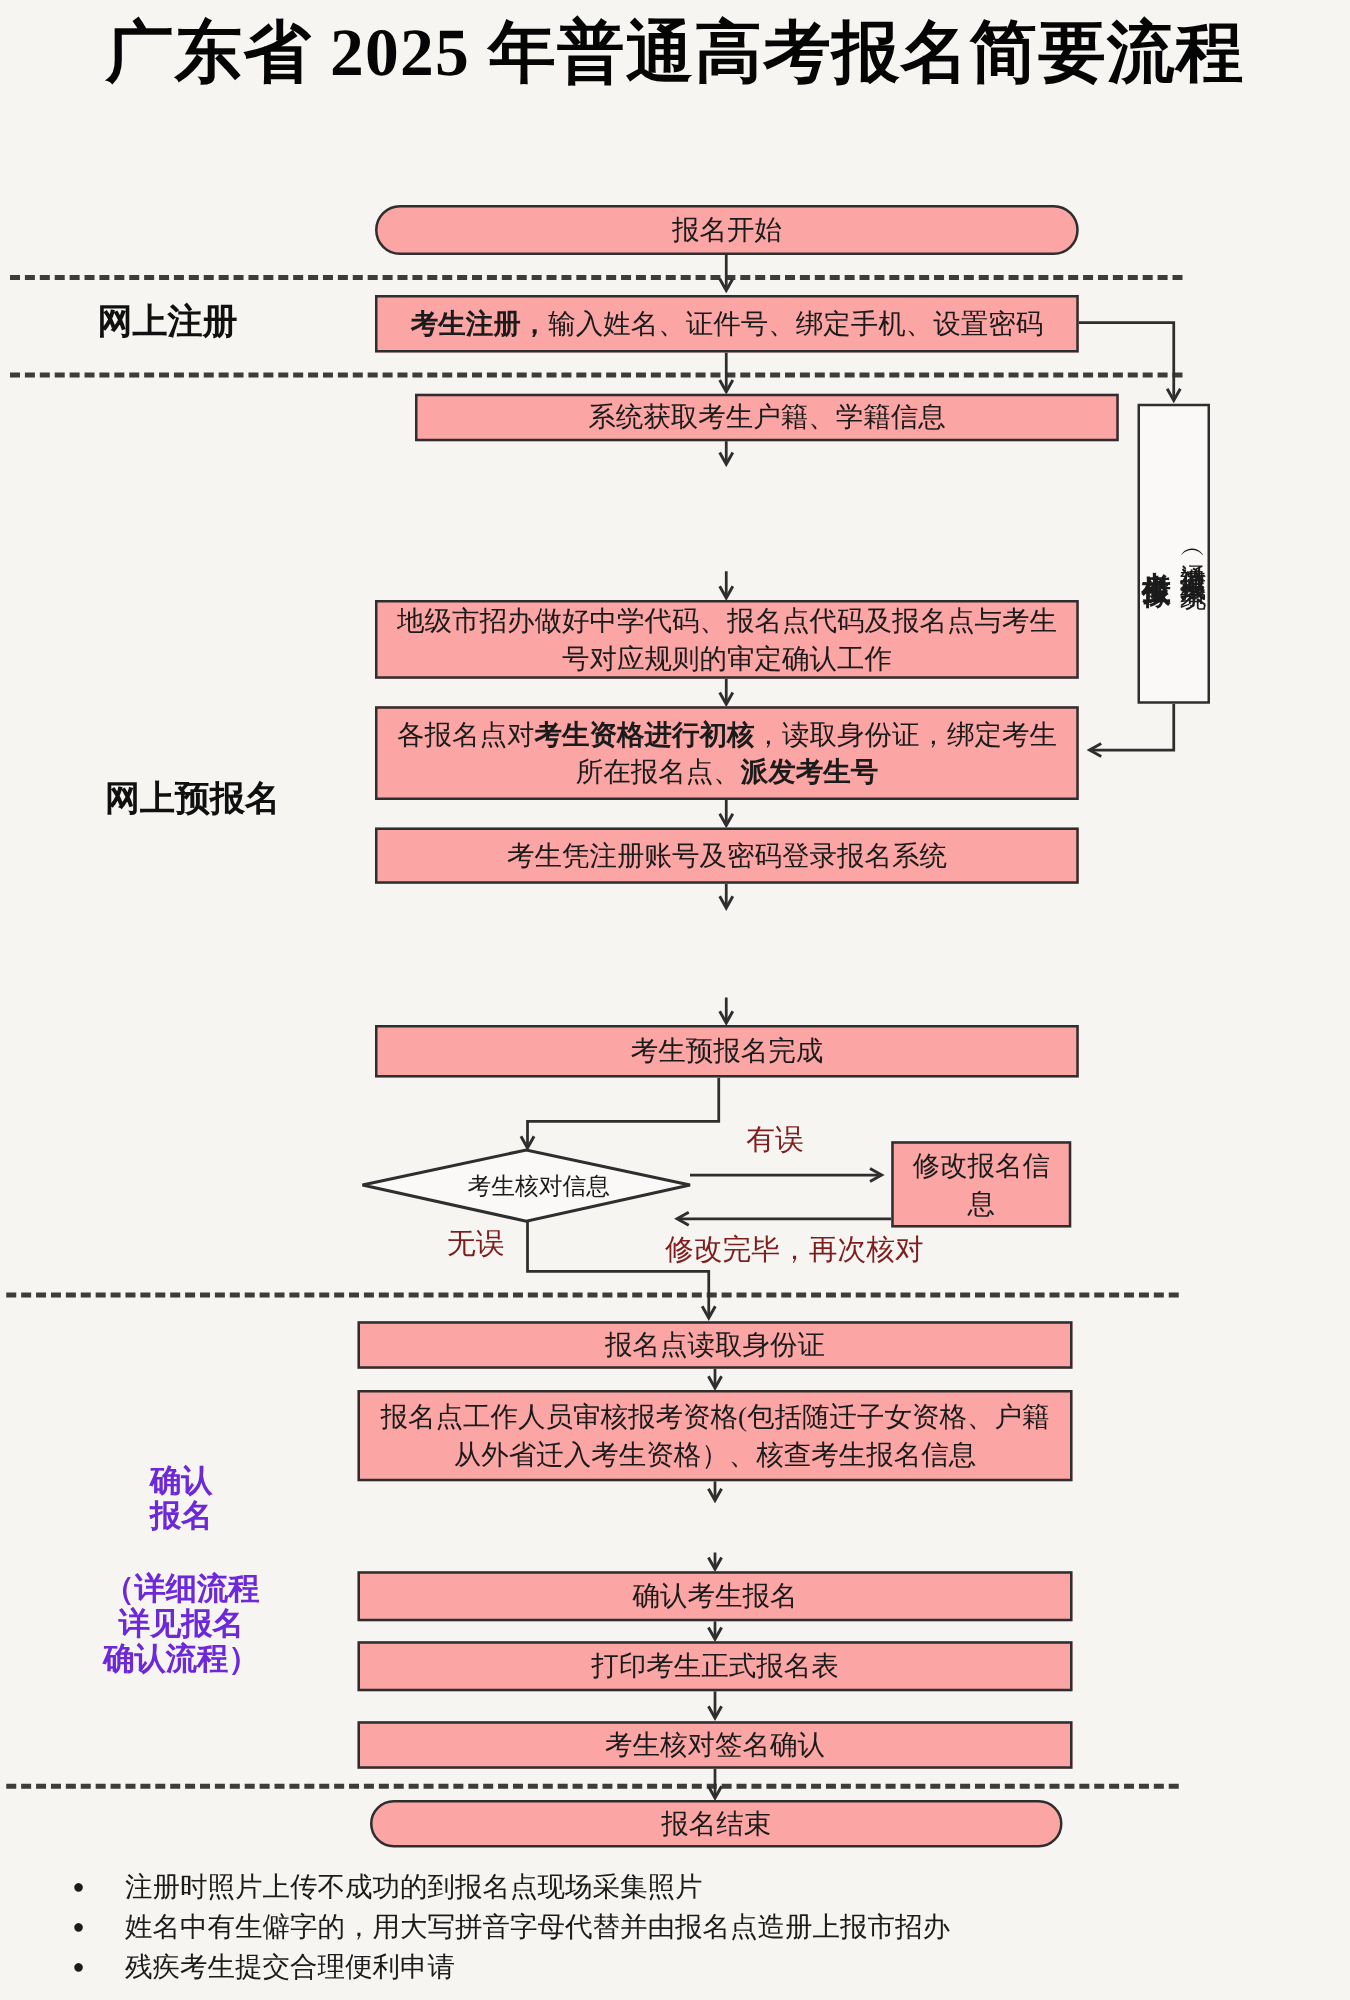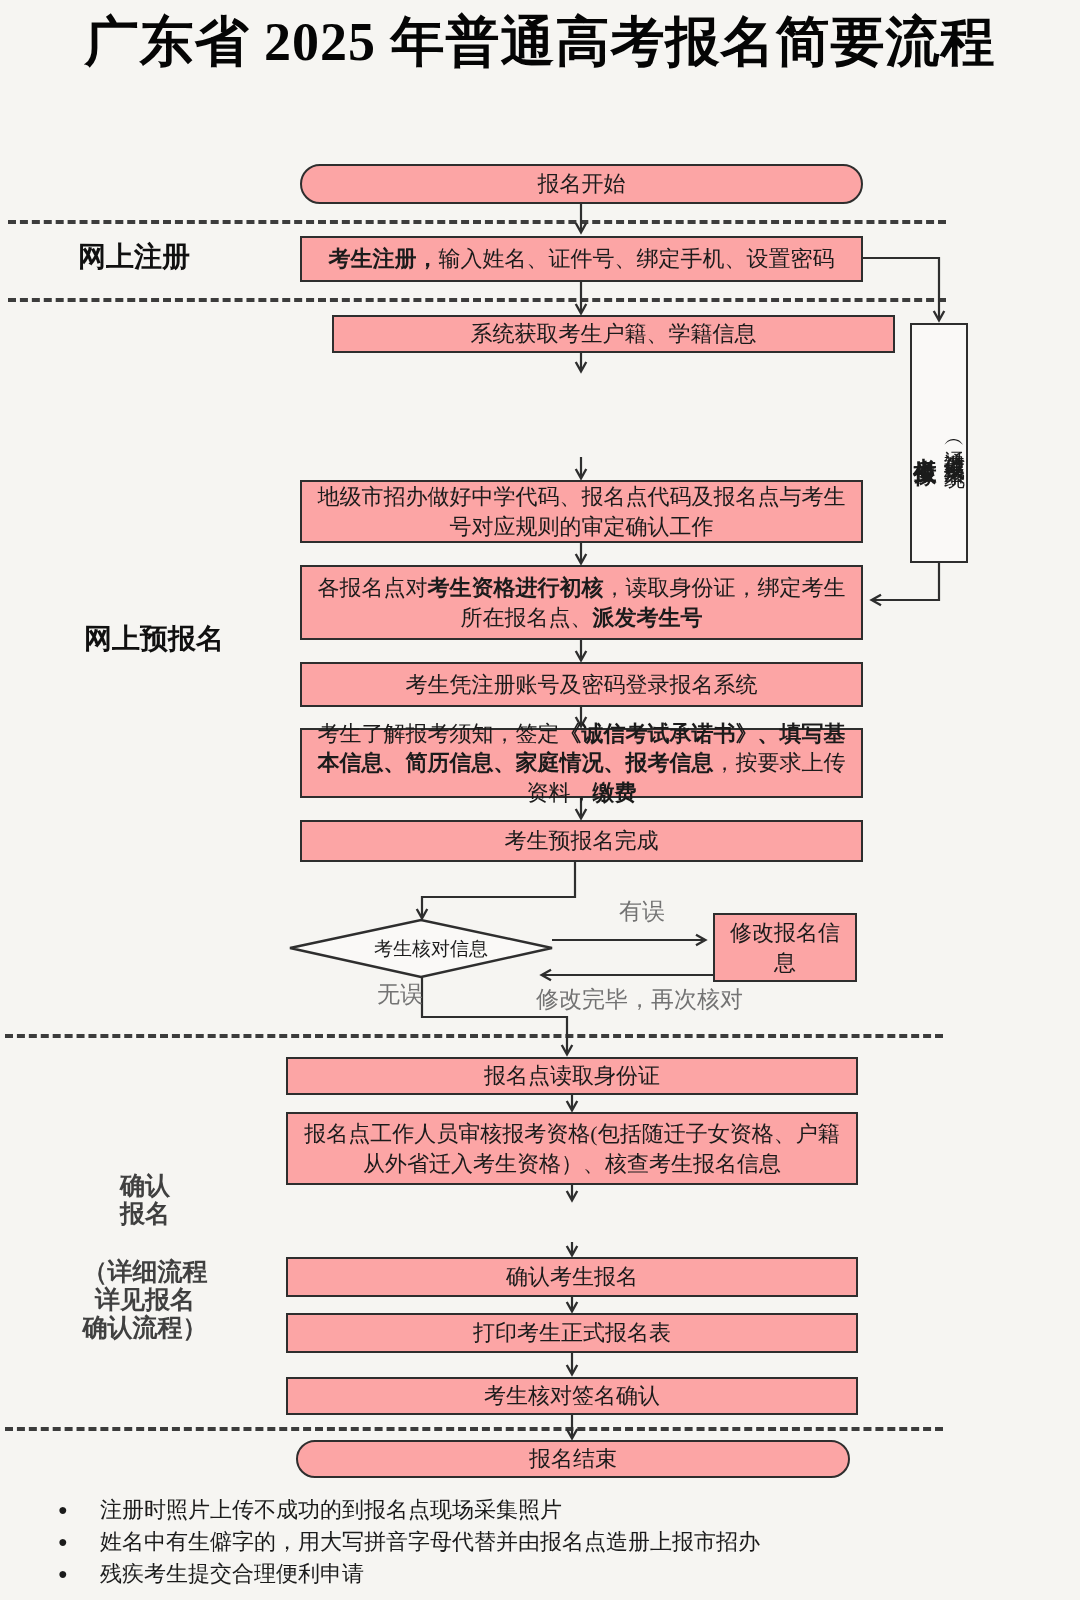--- a/index.html
+++ b/index.html
@@ -36,26 +36,26 @@
   }
   .stadium{border-radius:22px;}
   .dashed-box{border-style:dashed;border-width:2.5px;}
   .b{font-weight:700;}
   .side-label{
     position:absolute;z-index:2;
     font-weight:700;font-size:28px;color:#101010;
   }
   .confirm-label{
     position:absolute;left:55px;top:1172px;width:180px;z-index:2;
-    text-align:center;font-weight:700;font-size:25px;line-height:28px;color:#404040;
+    text-align:center;font-weight:700;font-size:25px;line-height:28px;color:#6d28d9;
   }
   .spacer{height:30px;}
   .edge-label{
     position:absolute;z-index:2;
-    font-size:23px;text-align:right;color:#737373;
+    font-size:23px;text-align:center;color:#7f1d1d;
   }
   .diamond-text{
     position:absolute;left:300px;top:920px;width:262px;height:57px;z-index:2;
     display:flex;align-items:center;justify-content:center;
     font-size:19px;
   }
   .camera-box{
     position:absolute;left:910px;top:323px;width:58px;height:240px;z-index:2;
     border:2.5px solid #2e2e2e;background:#faf9f7;box-sizing:border-box;
     display:flex;flex-direction:row;align-items:center;justify-content:center;
@@ -142,23 +142,20 @@
   </div>
 
   <div class="box" style="left:300px;top:565px;width:563px;height:75px;">
     <div><span>各报名点对</span><span class="b">考生资格进行初核</span><span>，读取身份证，绑定考生所在报名点、</span><span class="b">派发考生号</span></div>
   </div>
 
   <div class="box" style="left:300px;top:662px;width:563px;height:45px;">
     <div>考生凭注册账号及密码登录报名系统</div>
   </div>
 
-  <div class="box" style="left:300px;top:728px;width:563px;height:70px;">
-    <div><span>考生了解报考须知，签定</span><span class="b">《诚信考试承诺书》、填写基本信息、简历信息、家庭情况、报考信息</span><span>，按要求上传资料，</span><span class="b">缴费</span></div>
-  </div>
 
   <div class="box" style="left:300px;top:820px;width:563px;height:42px;">
     <div>考生预报名完成</div>
   </div>
 
   <div class="diamond-text">考生核对信息</div>
 
   <div class="box" style="left:713px;top:913px;width:144px;height:69px;">
     <div>修改报名信息</div>
   </div>

